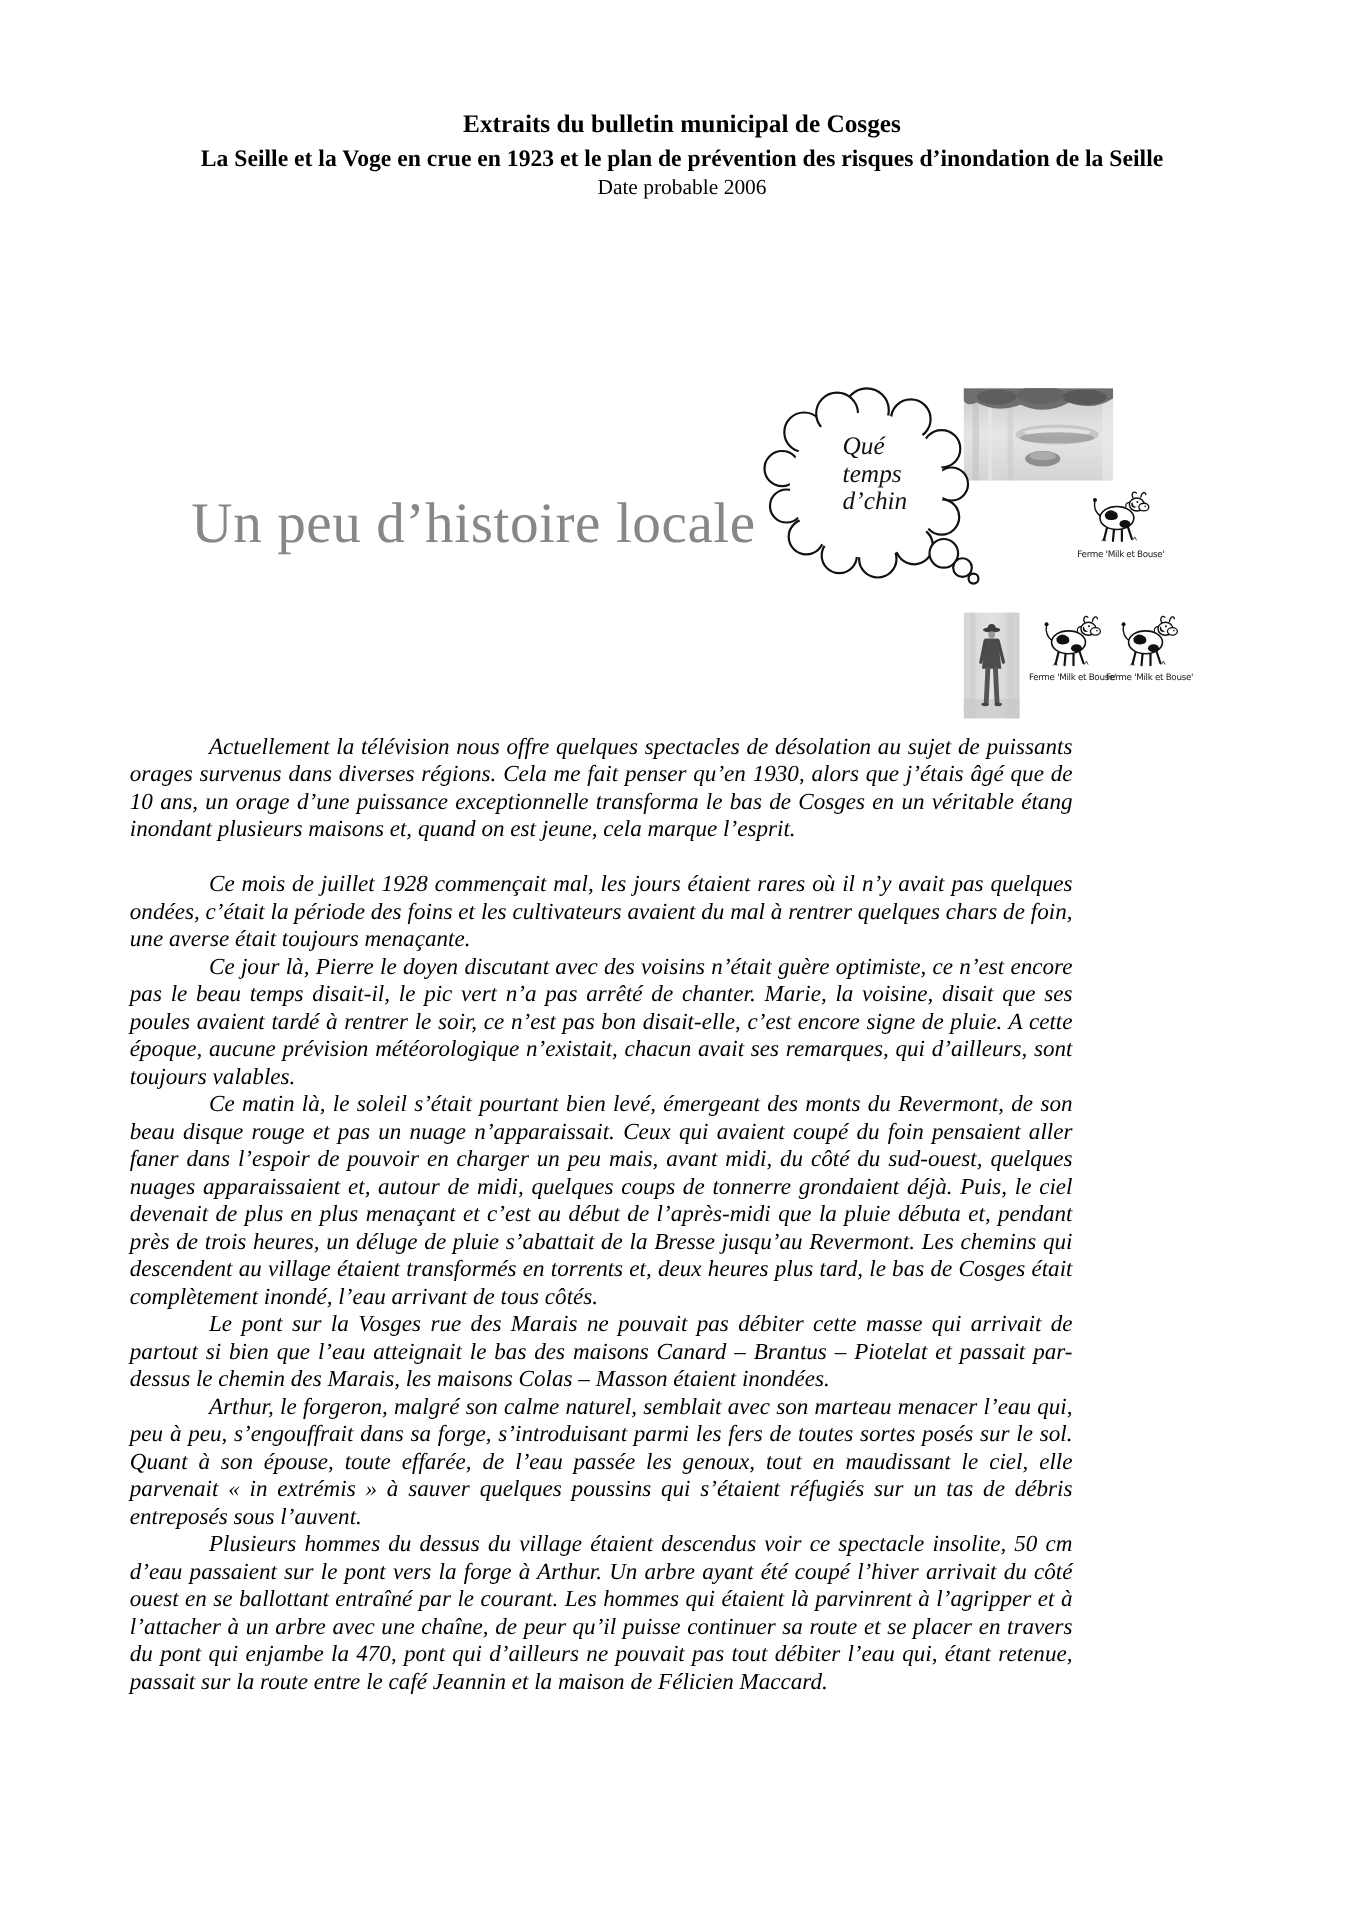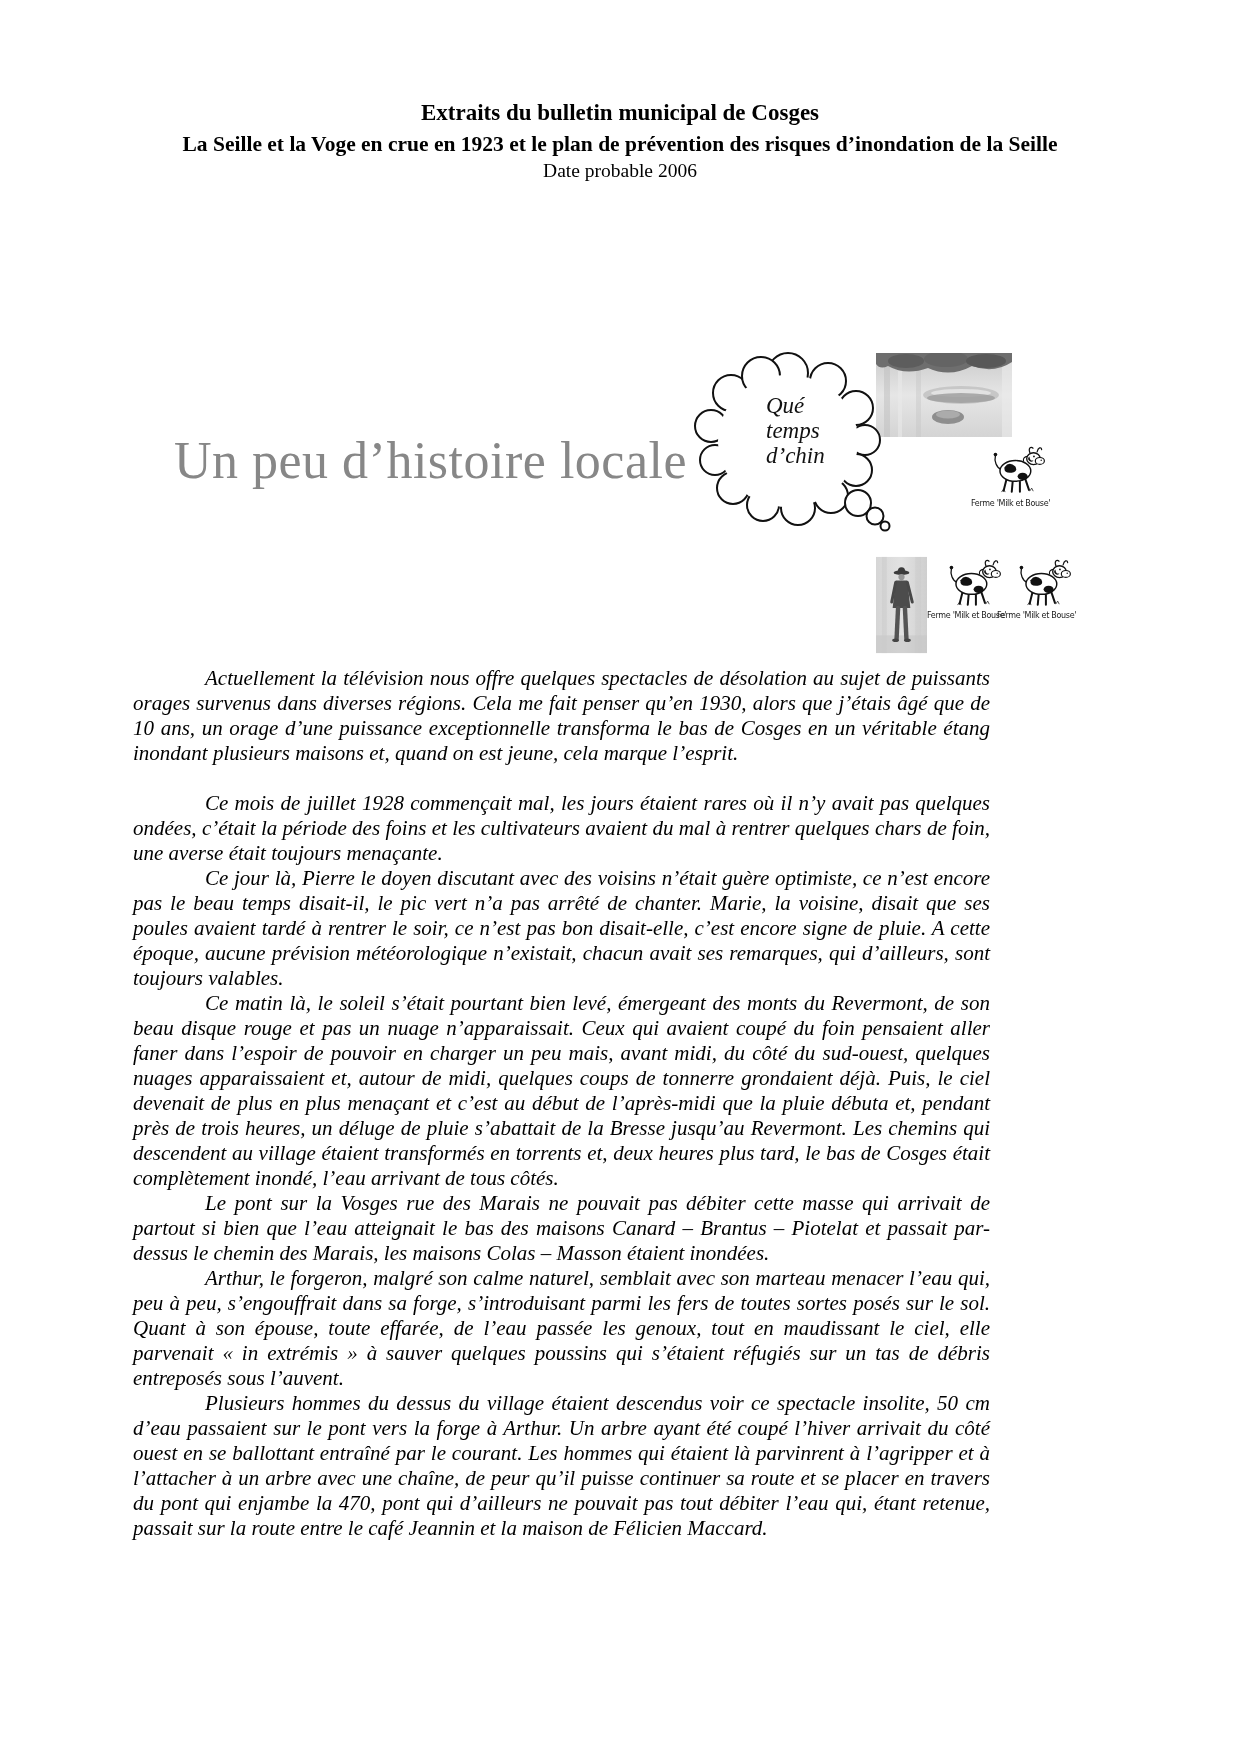--- a/index.html
+++ b/index.html
@@ -23,21 +23,21 @@
   }
   .header .subtitle{
     font-size:21.5px;font-weight:bold;line-height:26px;
     max-width:1010px;margin:0 auto;
   }
   .header .date-note{
     font-size:19.5px;font-weight:normal;margin-top:3px;
   }
   
   .section-title{
-    position:absolute;left:158px;top:432px;width:545px;
+    position:absolute;left:158px;top:448px;width:545px;
     text-align:center;color:#878787;
   }
   .section-title .line1{
     font-size:52px;line-height:58px;letter-spacing:0.5px;
   }
   .section-title .line2{
     font-size:59px;line-height:62px;letter-spacing:1px;
     color:#828282;
     text-shadow:2px 2px 1px #c2c2c2;
   }
@@ -46,30 +46,30 @@
   .bubble-text{
     font-family:"Liberation Serif", serif;
     font-style:italic;font-size:23px;fill:#111;
   }
   .farmer-photo{position:absolute;left:876px;top:556px;width:51px;height:98px;}
   .cow{position:absolute;width:58px;height:52px;}
   .cow1{left:990px;top:444px;}
   .cow2{left:946px;top:557px;}
   .cow3{left:1016px;top:557px;}
   .caption{
-    position:absolute;width:96px;text-align:left;
+    position:absolute;width:96px;text-align:center;
     font-family:"DejaVu Sans", sans-serif;
     font-size:8px;color:#1a1a1a;letter-spacing:-0.3px;
   }
   .cap1{left:971px;top:499px;}
   .cap2{left:927px;top:611px;}
   .cap3{left:997px;top:611px;}
   
   .body-text{
-    position:absolute;left:133px;top:666px;width:857px;font-family:Liberation Serif, serif;
+    position:absolute;left:118px;top:666px;width:857px;font-family:Liberation Serif, serif;
   }
   .body-text p{
     margin:0;
     font-style:italic;
     font-size:21px;line-height:25px;
     text-align:justify;
     text-indent:72px;
   }
   .body-text p.gap-before{margin-top:25px;}
 </style>

